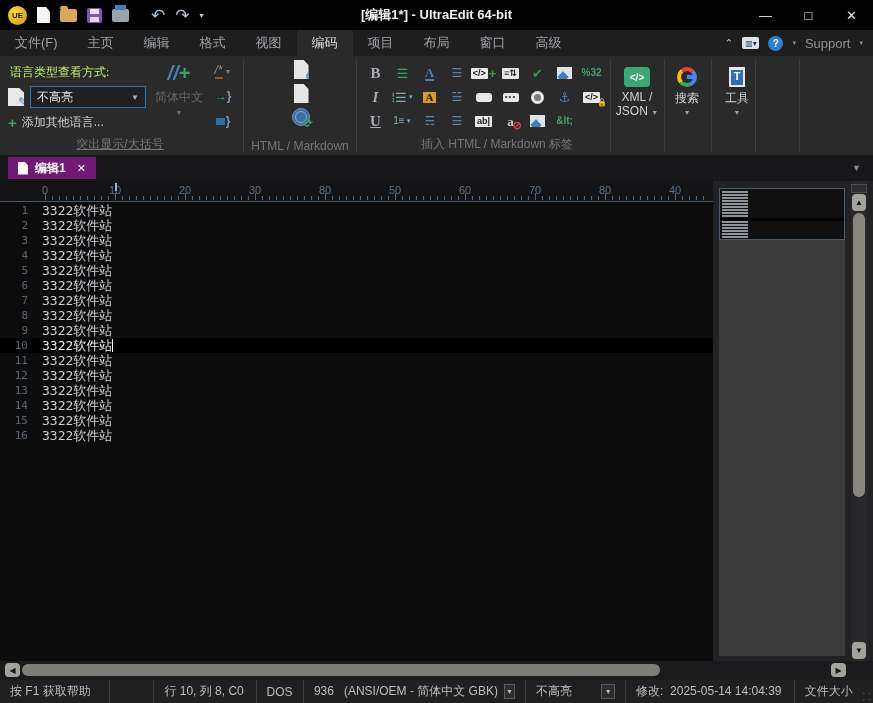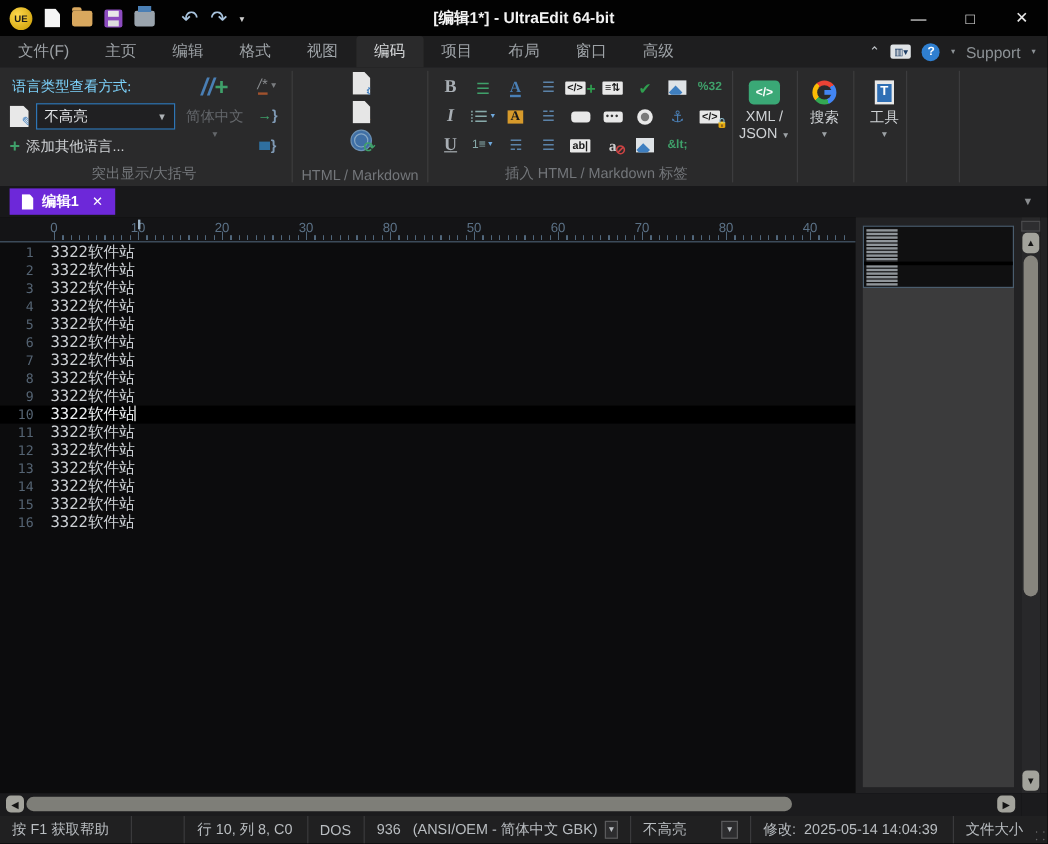--- a/index.html
+++ b/index.html
@@ -33,21 +33,21 @@
   .chev-up { font-size:11px; color:#b9bdc1; }
   .ime-icon { width:17px; height:12px; background:#dfe3e6; border-radius:2px; color:#1d3e66; font-size:8px; font-weight:bold; display:flex; align-items:center; justify-content:center; }
   .help-icon { width:15px; height:15px; border-radius:50%; background:#2f7fd0; color:#fff; font-size:10px; font-weight:bold; display:flex; align-items:center; justify-content:center; }
   .mini-drop { font-size:7px; color:#8d9296; }
   .support { color:#8d9296; font-size:13px; }
 
   
   .ribbon { position:absolute; top:56px; left:0; right:0; height:99px; background:#2a2a2b; }
   .rib-sep { position:absolute; top:3px; bottom:3px; width:1px; background:#3c3c3e; }
   .rib-label { position:absolute; bottom:2px; font-size:12px; color:#73767a; text-align:center; white-space:nowrap; }
-  .g1-field { position:absolute; left:10px; top:8px; color:#7dd3fc; font-size:12px;font-family:Liberation Serif, serif; }
+  .g1-field { position:absolute; left:10px; top:8px; color:#bef264; font-size:12px;font-family:Liberation Serif, serif; }
   .ico-docedit { position:absolute; left:8px; top:32px; width:16px; height:18px; background:#e8e8e8; clip-path:polygon(0 0,70% 0,100% 25%,100% 100%,0 100%); }
   .ico-docedit::after { content:"✎"; position:absolute; right:-4px; bottom:-3px; color:#3f7fc0; font-size:12px; }
   .lang-dd { position:absolute; left:30px; top:30px; width:116px; height:22px; background:#202022; border:1px solid #2e75b5; display:flex; align-items:center; padding:0 6px; color:#e4e6e8; font-size:12px; }
   .lang-dd .arrow { margin-left:auto; font-size:8px; color:#aeb2b6; }
   .add-lang { position:absolute; left:8px; top:58px; display:flex; align-items:center; gap:5px; color:#cfd2d5; font-size:12px; }
   .plus-green { color:#3fa06a; font-weight:bold; font-size:15px; line-height:1; }
   .ext-comment { position:absolute; left:150px; top:6px; width:58px; text-align:center; }
   .ext-comment .glyph { font-size:20px; font-weight:bold; color:#4a7fb5; font-style:italic; }
   .ext-comment .glyph b { color:#3fa06a; font-style:normal; }
   .ext-comment .lbl { color:#64676b; font-size:12px; margin-top:4px; }
@@ -98,21 +98,21 @@
   .cmd-ic { width:20px; height:20px; background:#3f7fc0; border-radius:3px; position:relative; }
   .cmd-ic::after { content:"⚡"; position:absolute; left:3px; top:1px; color:#f2a33c; font-size:14px; }
   .g-ic { width:20px; height:20px; border-radius:50%; background:conic-gradient(from -40deg,#ea4335 0 25%,#4285f4 25% 55%,#34a853 55% 75%,#fbbc05 75% 100%); position:relative; }
   .g-ic::before { content:""; position:absolute; inset:4px; border-radius:50%; background:#2a2a2b; }
   .g-ic::after { content:""; position:absolute; top:8px; right:3px; width:7px; height:4px; background:#4285f4; }
   .tool-ic { width:16px; height:20px; background:#e8e8e8; position:relative; }
   .tool-ic::after { content:"T"; position:absolute; inset:3px 2px 2px; background:#2f6fb5; color:#fff; font-size:11px; font-weight:bold; text-align:center; }
 
   
   .tabbar { position:absolute; top:155px; left:0; right:0; height:26px; background:#18181a; display:flex; align-items:center; }
-  .tab { margin-left:8px; height:22px; background:#6d28d9; color:#fff; display:flex; align-items:center; gap:7px; padding:0 10px; font-size:12px; font-weight:bold; }
+  .tab { margin-left:8px; height:22px; background:#701a75; color:#fff; display:flex; align-items:center; gap:7px; padding:0 10px; font-size:12px; font-weight:bold; }
   .tab .ticon { width:10px; height:13px; background:#fff; clip-path:polygon(0 0,65% 0,100% 30%,100% 100%,0 100%); }
   .tab .tclose { font-weight:bold; font-size:11px; margin-left:4px; }
   .tab-drop { margin-left:auto; margin-right:12px; color:#8a8d90; font-size:9px; }
 
   
   .main { position:absolute; top:181px; left:0; right:0; height:499px; background:#0c0c0d; }
   .ruler { position:absolute; top:0; left:0; width:713px; height:21px; background:#141416; border-bottom:1px solid #46596a; }
   .ruler-ticks { position:absolute; left:45px; right:4px; bottom:1px; height:4px;
      background:repeating-linear-gradient(90deg,#51677c 0 1px,transparent 1px 7px); }
   .ruler-ticks10 { position:absolute; left:45px; right:4px; bottom:1px; height:7px;
@@ -222,21 +222,21 @@
         </span>
       <span class="mi">
           <span class="arrow-green">→</span>
           <span class="brace">}</span>
         </span>
       <span class="mi">
           <span class="sq-blue"></span>
           <span class="brace">}</span>
         </span>
     </div>
-    <div class="rib-label" style="left:30px; width:180px;">突出显示/大括号</div>
+    <div class="rib-label" style="left:30px; width:180px;text-decoration:underline;">突出显示/大括号</div>
     <div class="rib-sep" style="left:243px"></div>
 
     <div class="g2-col">
       <span class="doc-ic">
           <span class="ov" style="color:#3f7fc0">⚙</span>
         </span>
       <span class="doc-ic">
           <span class="ov" style="color:#f2a33c">⚡</span>
           <span class="ov" style="right:-13px; bottom:2px; color:#9da2a6; font-size:7px;">▼</span>
         </span>

